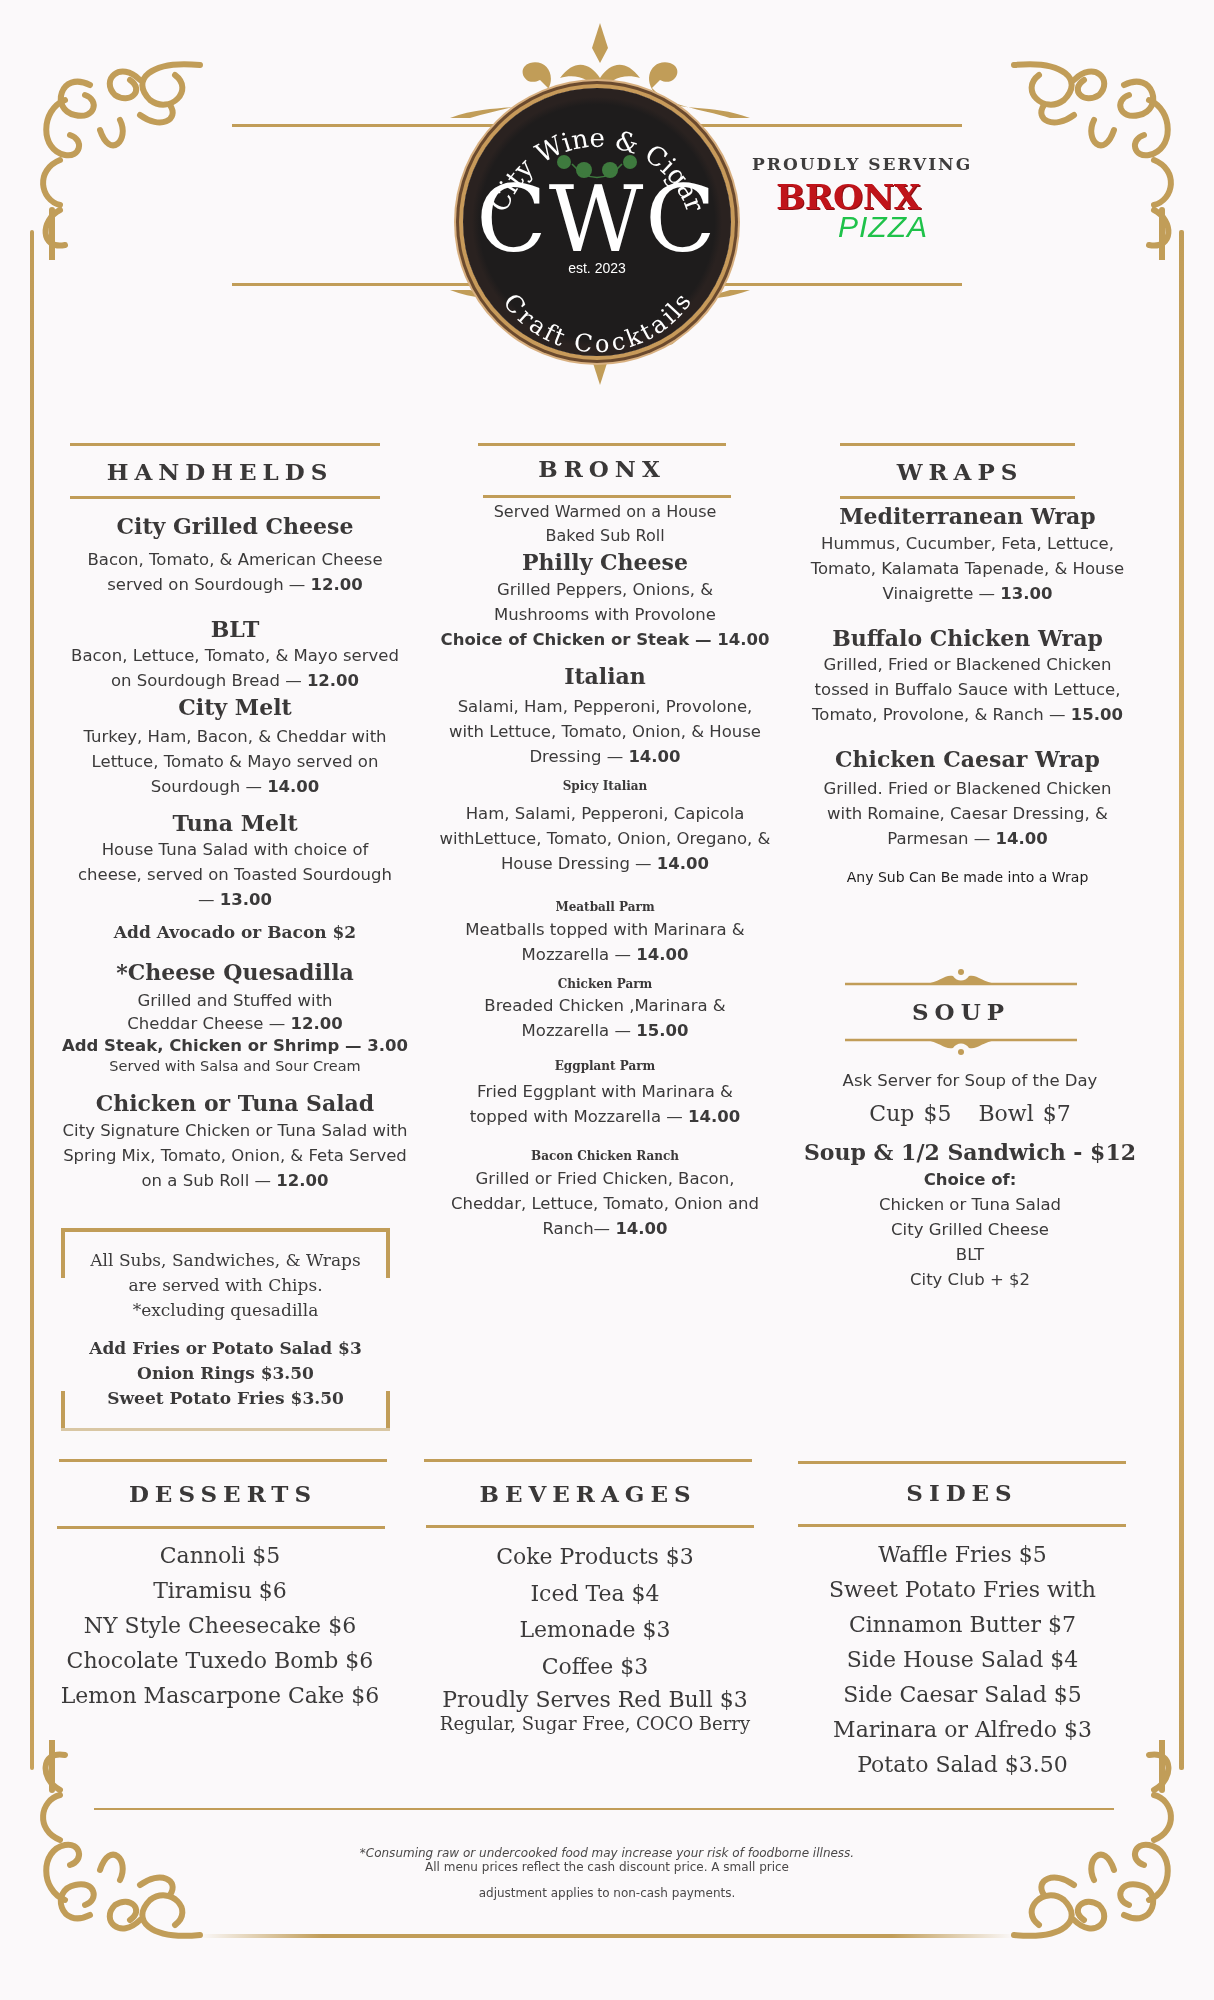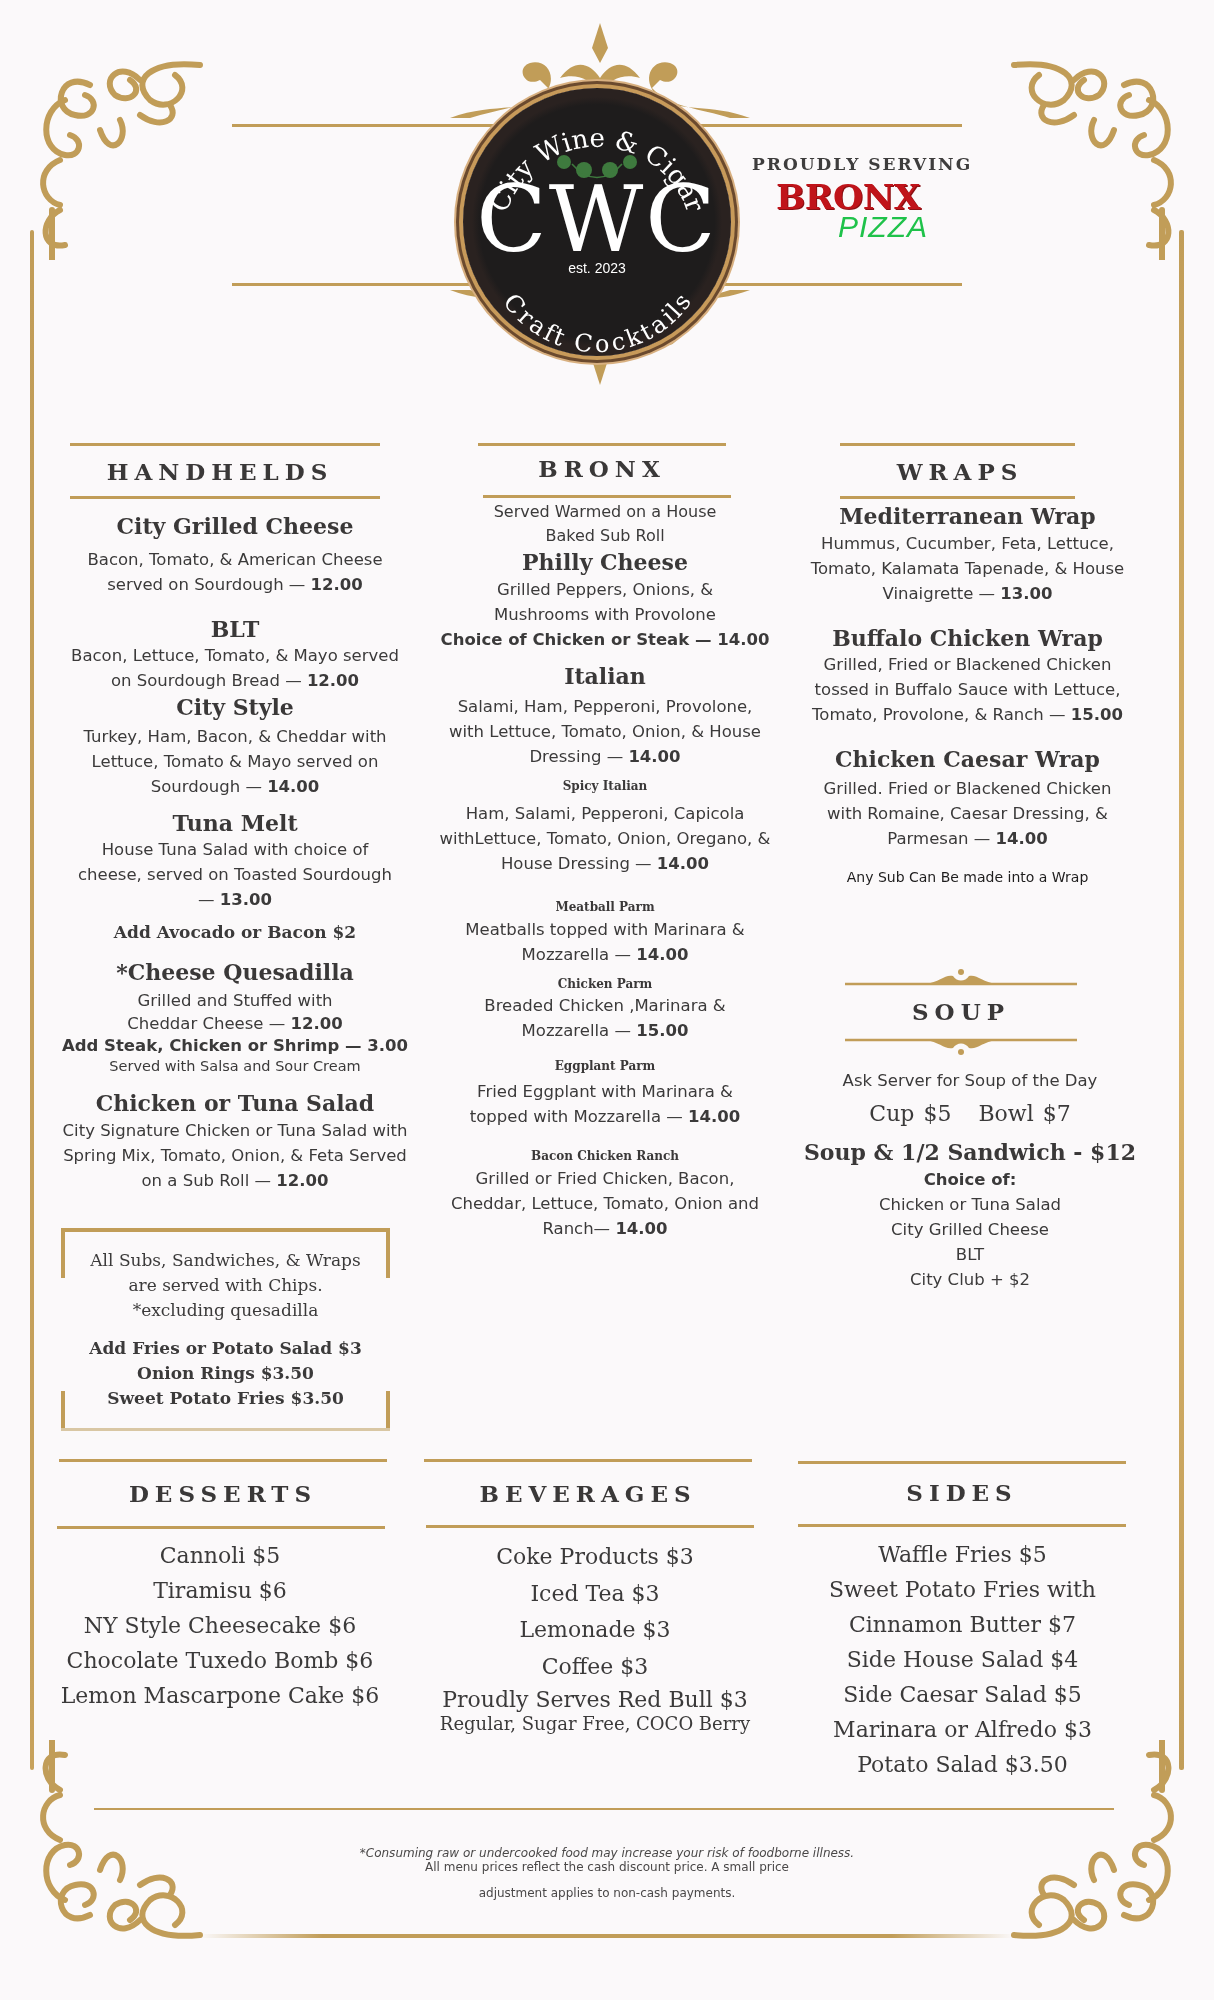--- a/index.html
+++ b/index.html
@@ -160,21 +160,21 @@
 <div class="col" style="left:50px;width:370px;top:512px;">
   <div style="margin-bottom:12px;">
     <div class="item-name">City Grilled Cheese</div>
     <div class="desc" style="padding:6px 20px 0;"><span>Bacon, Tomato, &amp; American Cheese served on Sourdough —</span> <b>12.00</b></div>
   </div>
   <div style="margin-top:18px;">
     <div class="item-name">BLT</div>
     <div class="desc" style="padding:0 10px;"><span>Bacon, Lettuce, Tomato, &amp; Mayo served on Sourdough Bread —</span> <b>12.00</b></div>
   </div>
   <div>
-    <div class="item-name">City Style</div>
+    <div class="item-name">City Melt</div>
     <div class="desc" style="padding:2px 10px 0;"><span>Turkey, Ham, Bacon, &amp; Cheddar with Lettuce, Tomato &amp; Mayo served on Sourdough —</span> <b>14.00</b></div>
   </div>
   <div style="margin-top:10px;">
     <div class="item-name">Tuna Melt</div>
     <div class="desc" style="padding:0 25px;"><span>House Tuna Salad with choice of cheese, served on Toasted Sourdough —</span> <b>13.00</b></div>
   </div>
   <div class="note-serif" style="margin-top:10px;">Add Avocado or Bacon  $2</div>
   <div style="margin-top:16px;">
     <div class="item-name">*Cheese Quesadilla</div>
     <div class="desc" style="padding:2px 70px 0; line-height:23px;"><span>Grilled and Stuffed with Cheddar Cheese —</span> <b>12.00</b></div>
@@ -296,21 +296,21 @@
   <div>NY Style Cheesecake $6</div>
   <div>Chocolate Tuxedo Bomb $6</div>
   <div>Lemon Mascarpone Cake $6</div>
 </div>
 
 <div class="hline" style="left:424px;top:1459px;width:328px;"></div>
 <div class="sec-title" style="left:424px;width:328px;top:1480px;">BEVERAGES</div>
 <div class="hline" style="left:426px;top:1525px;width:328px;"></div>
 <div class="col plain-list" style="left:425px;width:340px;top:1539px;line-height:36.5px;">
   <div>Coke Products $3</div>
-  <div>Iced Tea $3</div>
+  <div>Iced Tea $4</div>
   <div>Lemonade $3</div>
   <div>Coffee $3</div>
   <div style="line-height:30px;">Proudly Serves Red Bull $3</div>
   <div style="font-size:18px;line-height:18px;">Regular, Sugar Free, COCO Berry</div>
 </div>
 
 <div class="hline" style="left:798px;top:1461px;width:328px;"></div>
 <div class="sec-title" style="left:798px;width:328px;top:1479px;">SIDES</div>
 <div class="hline" style="left:798px;top:1524px;width:328px;"></div>
 <div class="col plain-list" style="left:790px;width:345px;top:1537px;">

